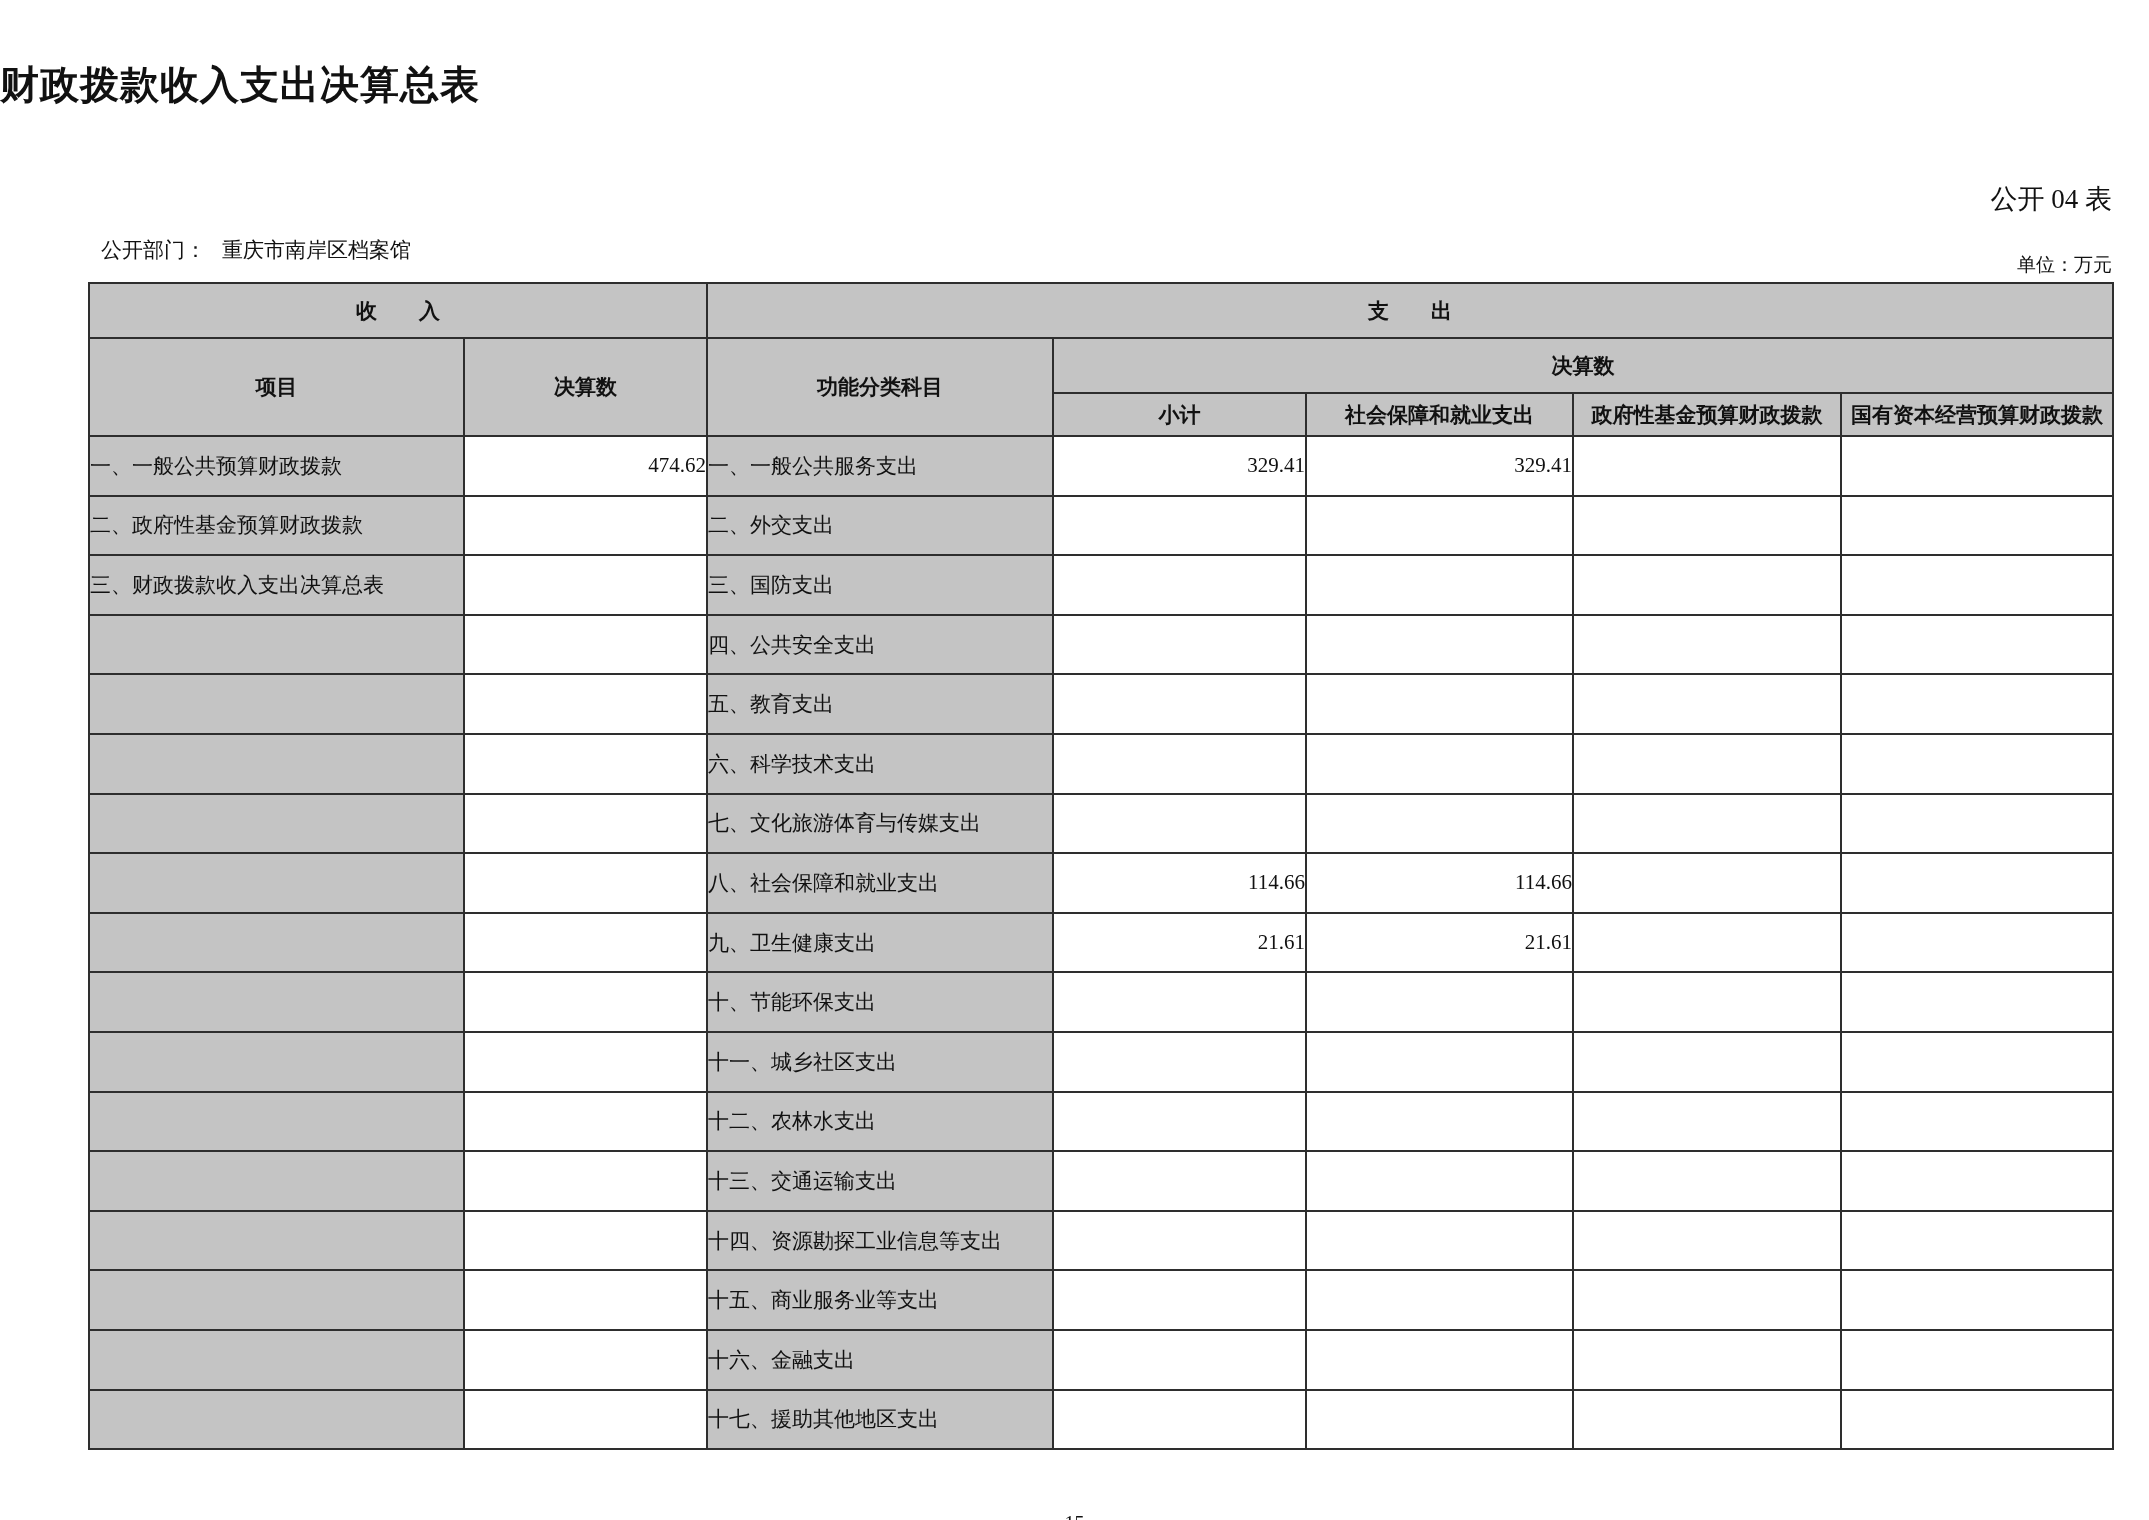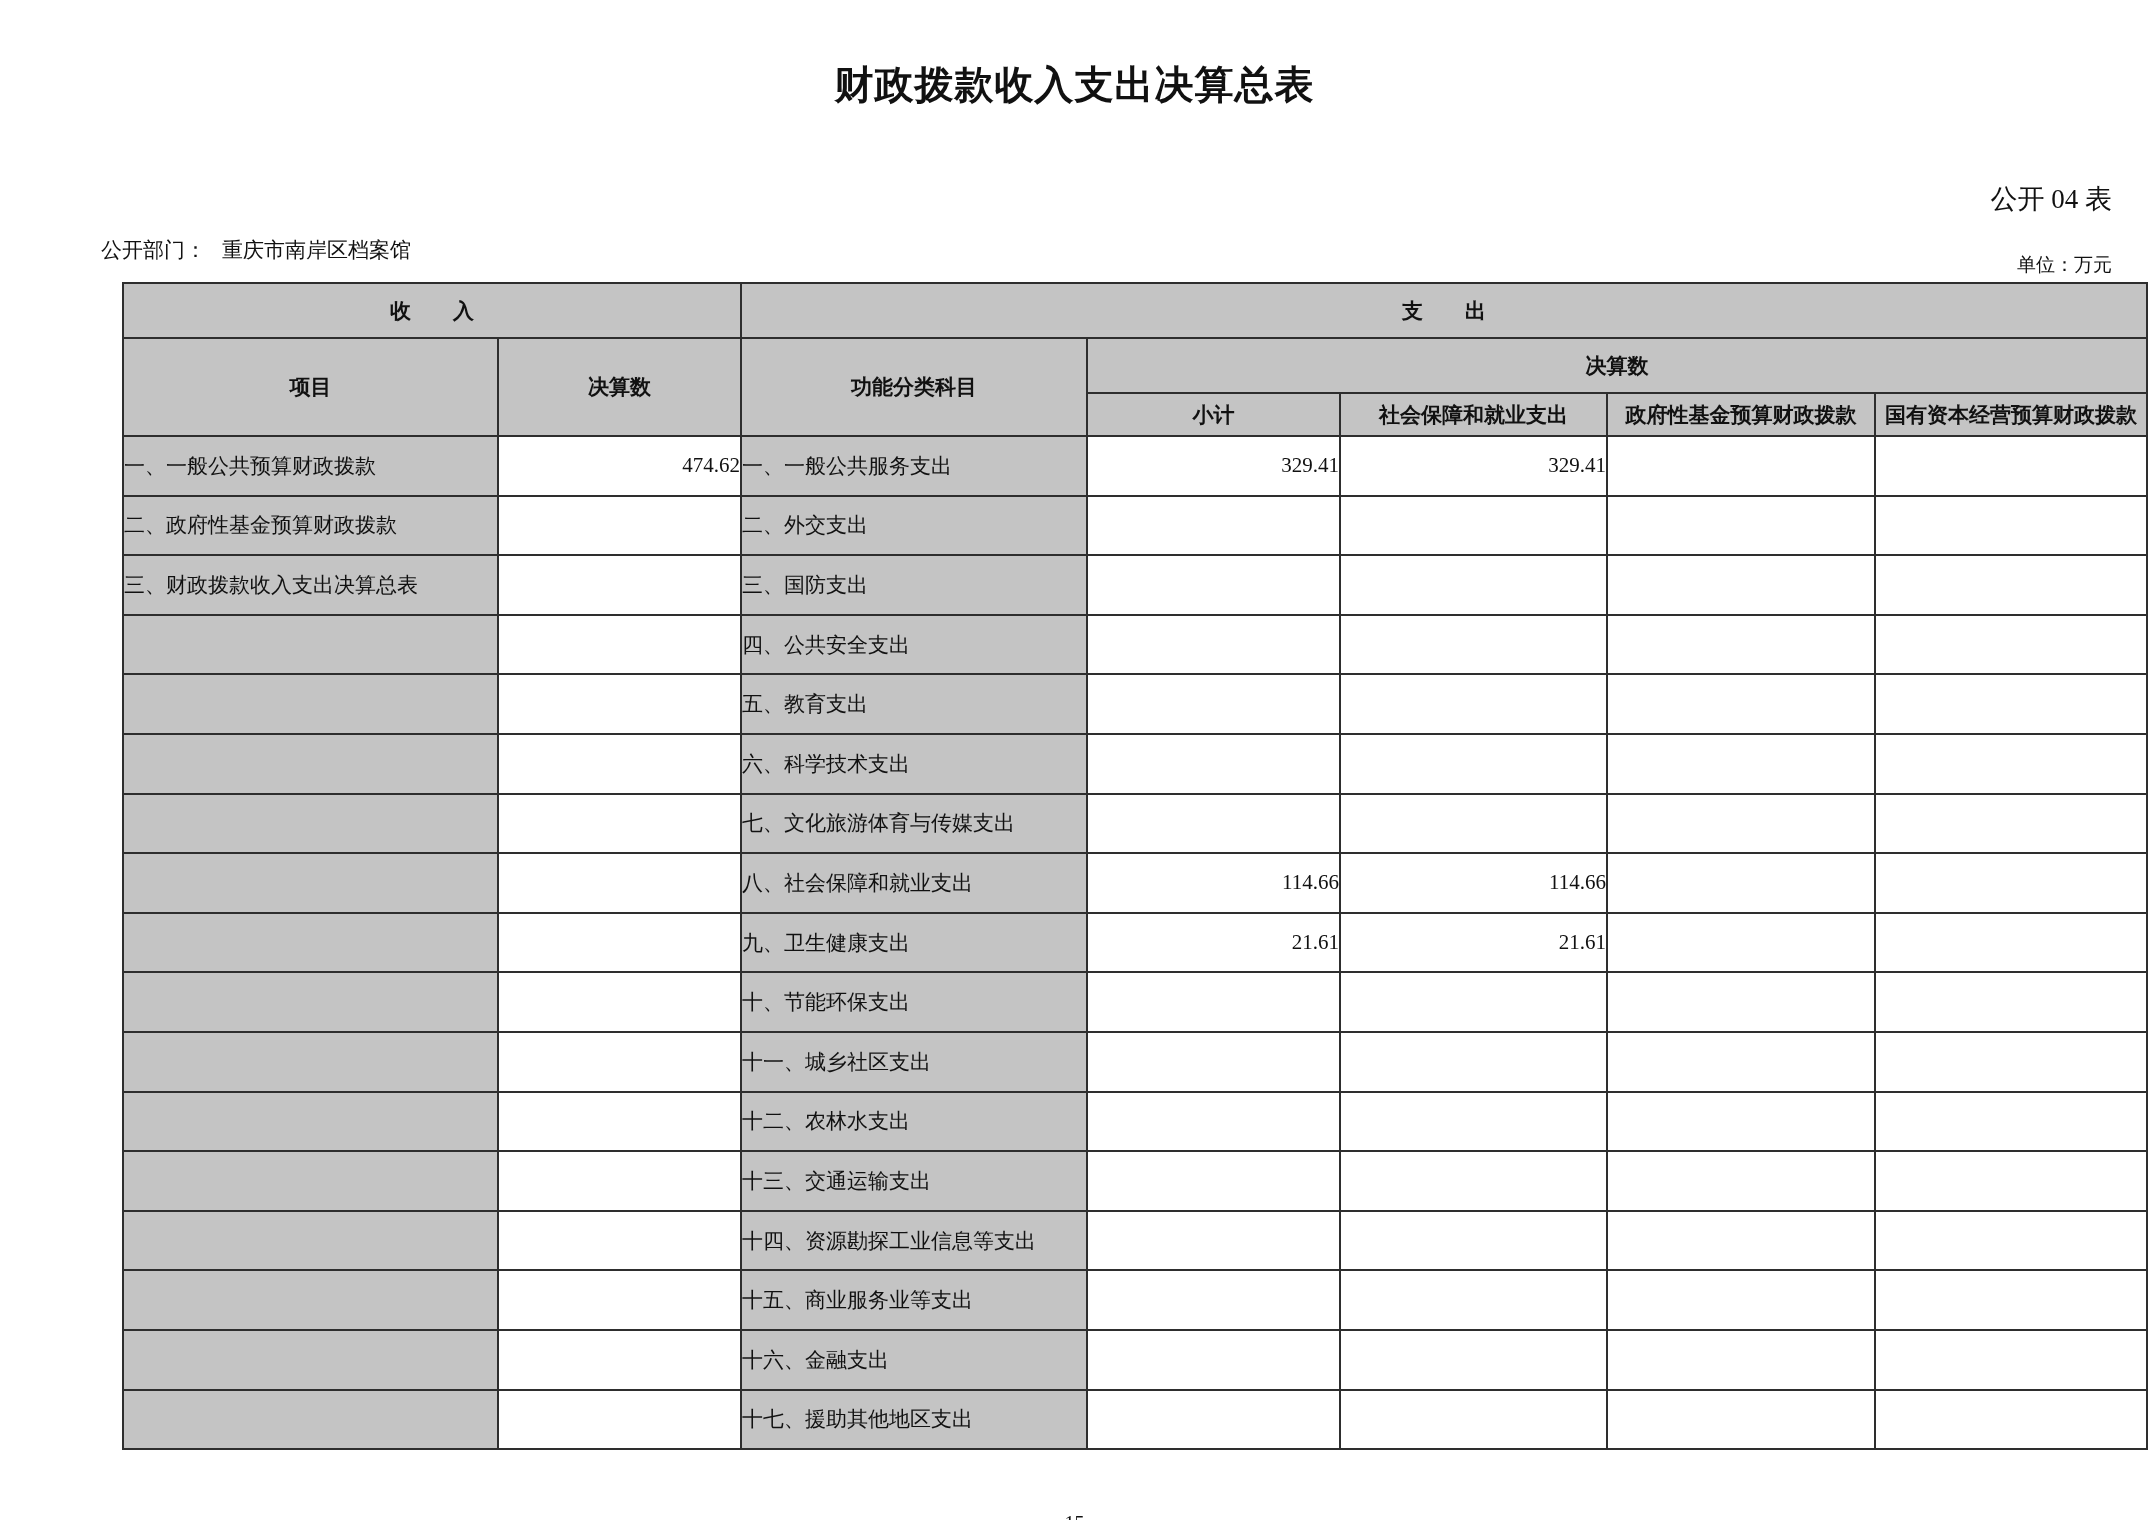--- a/index.html
+++ b/index.html
@@ -9,21 +9,21 @@
     height:1520px;
     background:#ffffff;
     font-family:"Liberation Serif","DejaVu Serif",serif;
     color:#111111;
     overflow:hidden;
   }
   .title {
     position:absolute;
     top:58px; left:0;
     width:100%;
-    text-align:center;
+    text-align:left;
     font-size:39px;
     font-weight:bold;
     letter-spacing:1px;
   }
   .table-code {
     position:absolute;
     top:181px; right:37px;
     font-size:27px;
   }
   .dept-line {
@@ -47,21 +47,21 @@
     table-layout:fixed;
   }
   table.budget th,
   table.budget td {
     border:2px solid #2e2e2e;
     padding:0;
     font-size:21px;
     overflow:hidden;
     vertical-align:middle;
   }
-  table.budget { border:2px solid #0f172a;margin-left:34px; }
+  table.budget { border:2px solid #0f172a; }
   th.hdr {
     background:#c4c4c4;
     font-weight:bold;
     text-align:center;
   }
   th.section { font-size:22px; }
   td.cell-label {
     background:#c4c4c4;
     text-align:left;
     padding-left:7px;

